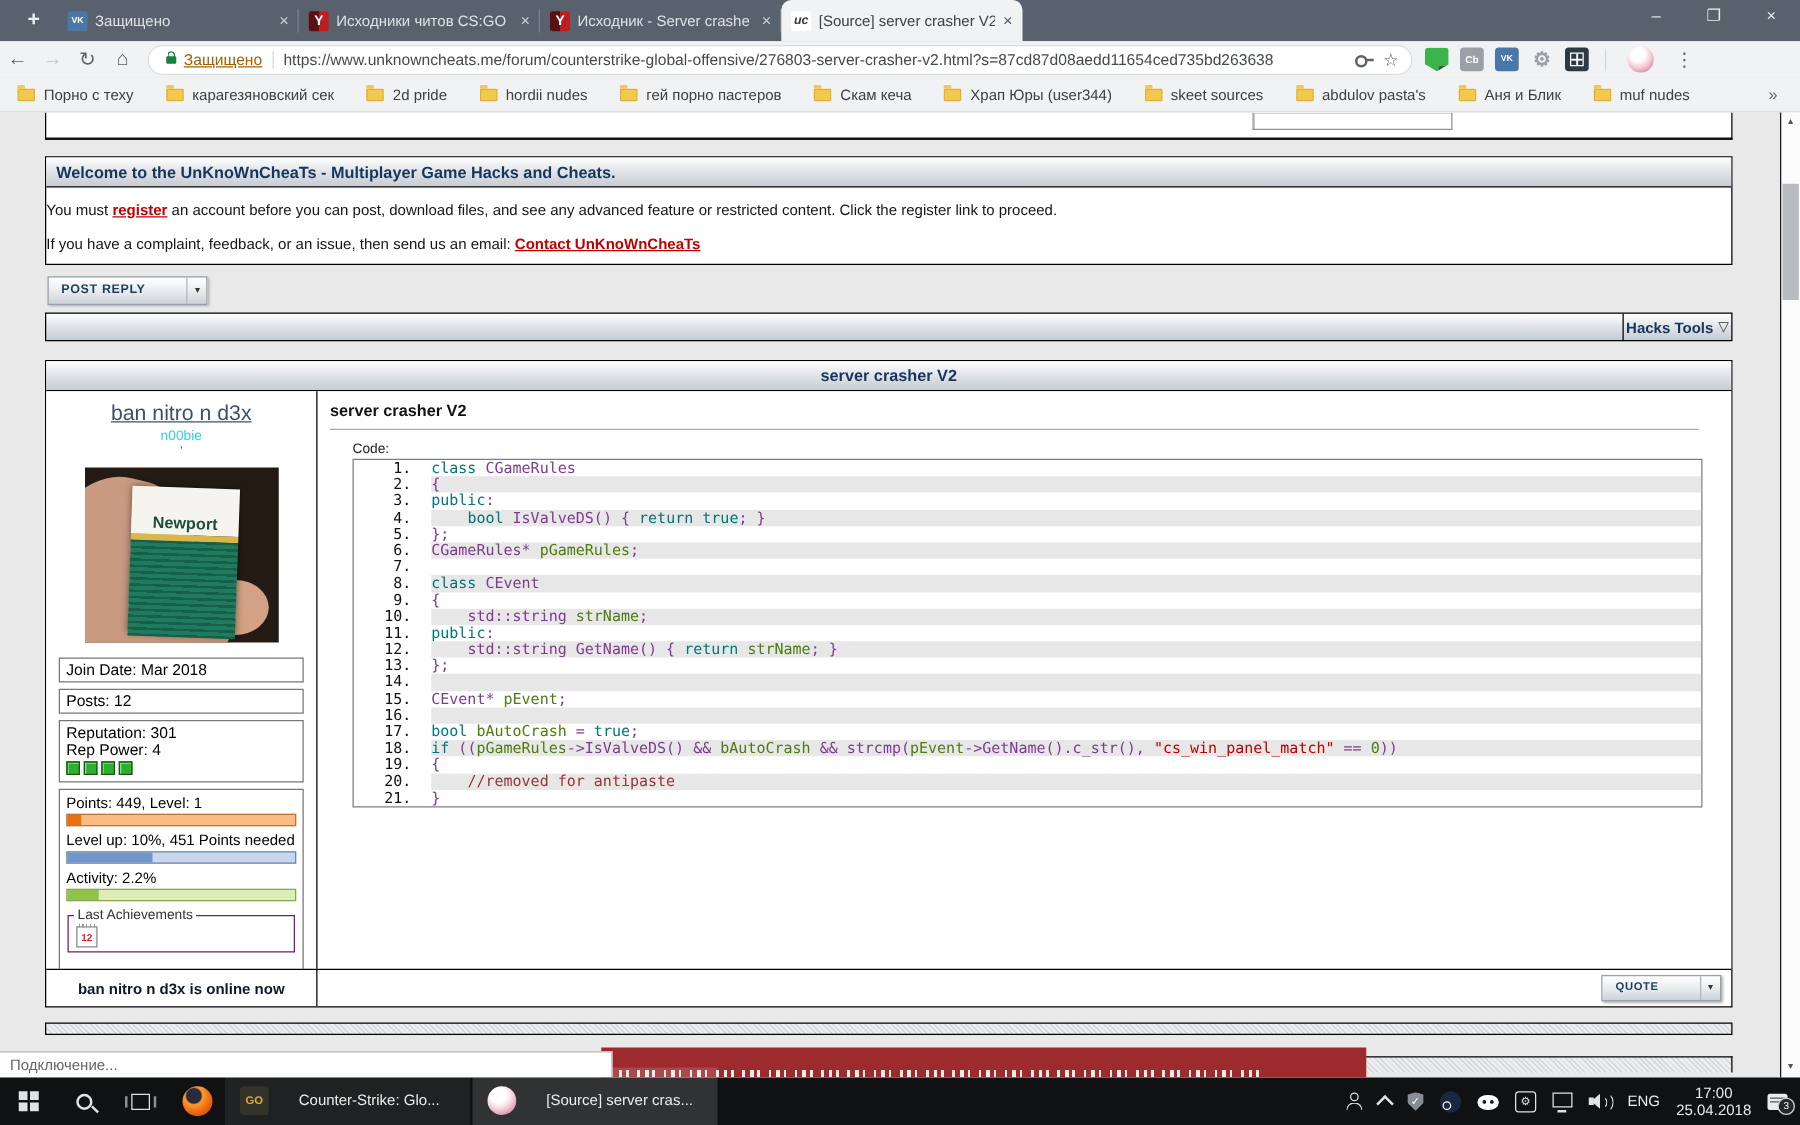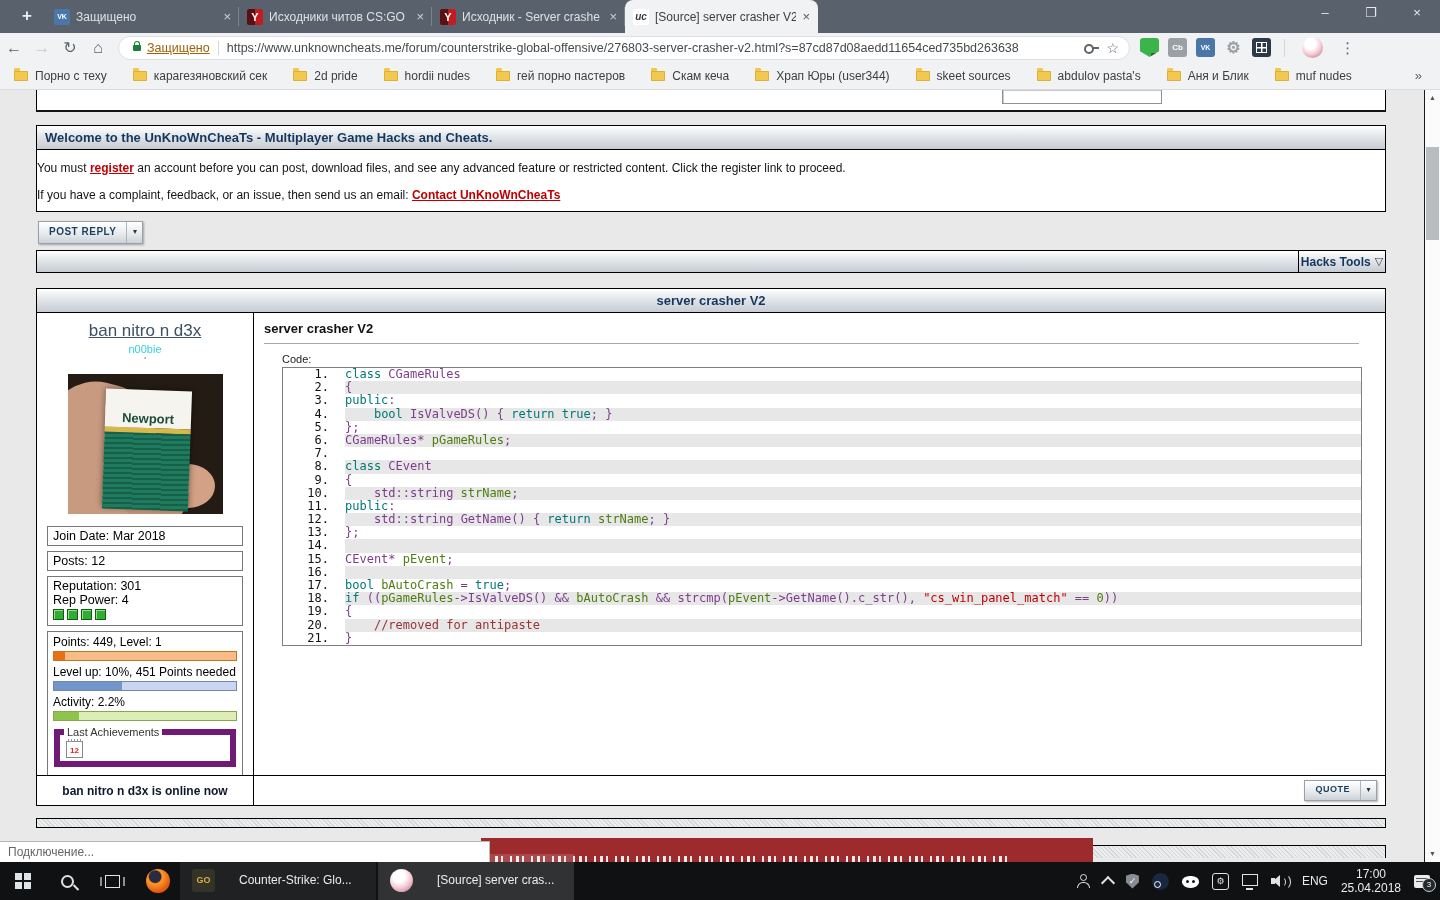--- a/index.html
+++ b/index.html
@@ -72,21 +72,21 @@
   .partialinput{position:absolute;right:223px;top:0;width:158px;height:13px;background:#fff;border:1px solid #8f9397;border-top:none;box-shadow:inset 1px 1px 0 #c8c8c8;}
 
   .welcome{top:35px;height:87px;}
   .welcome-hd{height:23px;line-height:23px;padding-left:8px;border-bottom:1px solid #000;font-size:13px;}
   .welcome-bd{font-size:12px;color:#151515;}
   .welcome-bd .l1{margin-top:11px;}
   .welcome-bd .l2{margin-top:13px;}
   .redlink{color:#c00000;font-weight:bold;text-decoration:underline;}
 
   .btn3d{display:inline-flex;align-items:stretch;border:1px solid #98a1aa;background:linear-gradient(180deg,#ffffff,#e7ebee 55%,#ccd2d8);
-         box-shadow:1px 1px 2px rgba(0,0,0,.3);}
+         box-shadow:1px 1px 2px rgba(0,0,0,.3);gap:23px;}
   .btn3d .lbl{padding:0 10px;font-size:10px;letter-spacing:.5px;line-height:19px;color:#1c3e5e;font-weight:bold;}
   .btn3d .arr{width:15px;border-left:1px solid #aeb5bc;text-align:center;font-size:8px;line-height:19px;color:#333;}
   .postreply{position:absolute;left:38px;top:131px;height:21px;}
 
   .toolsbar{top:160px;height:23px;}
   .toolscell{position:absolute;right:0;top:0;bottom:0;width:86px;border-left:1px solid #000;
              display:flex;align-items:center;justify-content:center;font-size:12px;gap:4px;}
   .toolscell .tri{font-weight:normal;font-size:11px;color:#333;}
 
   
@@ -125,21 +125,21 @@
   .statbox{width:196px;margin:0 auto 5px;border:1px solid #777;background:#fff;text-align:left;
            font-size:12.5px;color:#000;padding:2px 5px;box-sizing:border-box;}
   .repsq{display:inline-block;width:9px;height:9px;background:#2fae2f;border:1px solid #145a14;
          box-shadow:inset 1px 1px 0 #8fe08f;margin:2px 3px 0 0;}
   .pointsbox{font-size:12px;padding:3px 5px;}
   .bar{height:8px;border:1px solid;margin:2px 0 4px;position:relative;}
   .bar i{position:absolute;left:0;top:0;bottom:0;display:block;}
   .bar-o{border-color:#bf7434;background:#f8bd85;} .bar-o i{width:11px;background:#ea6f12;}
   .bar-b{border-color:#6f87a8;background:#c8d7ef;} .bar-b i{width:68px;background:#7296cc;}
   .bar-g{border-color:#8aa654;background:#dcedb6;} .bar-g i{width:25px;background:#8fc44c;}
-  .ach{margin:5px 1px 20px;border:6px solid #701a75;padding:1px 4px 3px;text-align:left;}
+  .ach{margin:5px 1px 20px;border:1px solid #701a75;padding:1px 4px 3px;text-align:left;}
   .ach legend{font-size:11px;color:#333;padding:0 3px;}
   .cal{display:inline-block;width:15px;height:15px;border:1px solid #888;background:#fff;position:relative;
        font-size:8px;font-weight:bold;color:#d22;text-align:center;line-height:17px;margin:2px 0 0 2px;}
   .cal:before{content:"";position:absolute;top:-3px;left:1px;right:1px;height:3px;
        background:repeating-linear-gradient(90deg,#999 0 1px,transparent 1px 3px);}
 
   
   .ptitle{font-weight:bold;font-size:13px;color:#111;}
   .phr{height:1px;background:#a9a9a9;margin:7px 0 9px;}
   .codelabel{margin-left:18px;font-size:11px;color:#222;margin-bottom:2px;}

